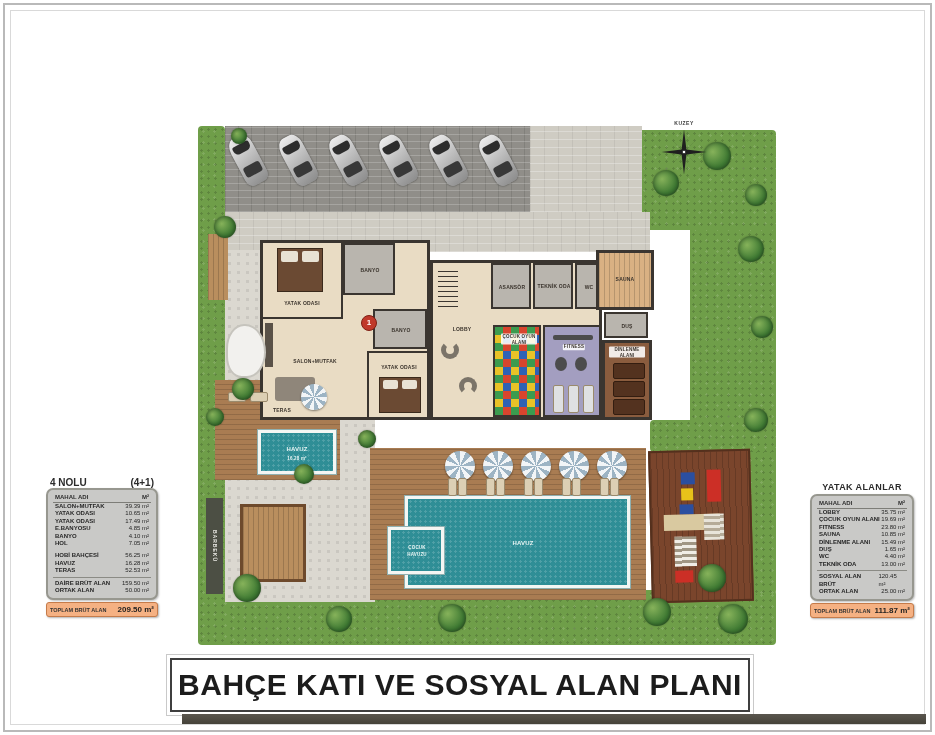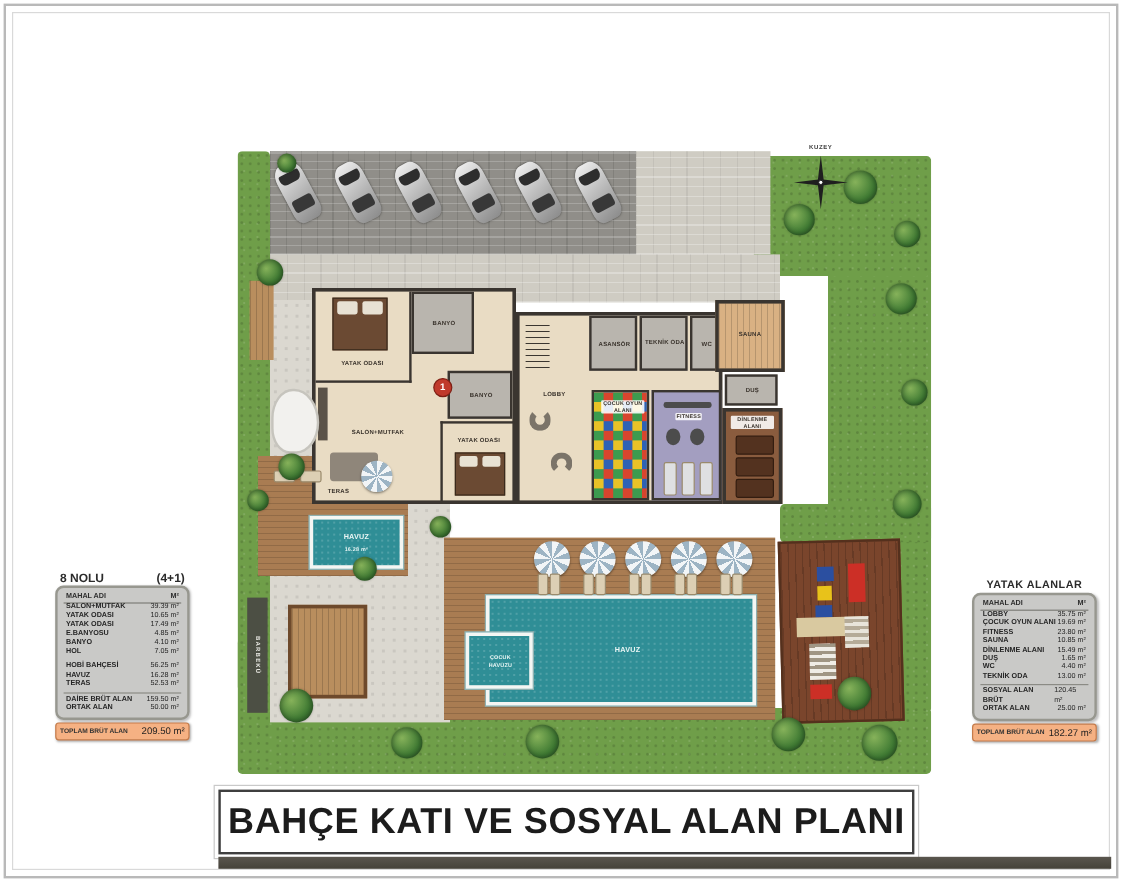--- a/index.html
+++ b/index.html
@@ -44,21 +44,21 @@
   
   .legend-title{display:flex;justify-content:space-between;font-size:10px;font-weight:bold;color:#2b2b2b;padding:0 4px;}
   .legend-box{background:#c9c9c7;border:2px solid #97978f;border-radius:7px;padding:3px 5px 4px;box-shadow:1px 1px 2px rgba(0,0,0,.25);}
   .lg-header{display:flex;justify-content:space-between;font-size:6px;font-weight:bold;border-bottom:1px solid #7d7d78;padding:1px 2px 2px;color:#2d2d2d;}
   .lg-row{display:flex;justify-content:space-between;font-size:6px;line-height:7.4px;color:#262626;padding:0 2px;}
   .lg-row .nm{font-weight:bold;}
   .lg-sep{border-top:1px solid #8b8b85;margin:2px 0;}
   .lg-gap{height:5px;}
   .legend-total{margin-top:2px;background:#f5b183;border:1.5px solid #c57b4a;border-radius:3px;display:flex;justify-content:space-between;align-items:center;padding:2px 3px;box-shadow:1px 1px 2px rgba(0,0,0,.3);}
   .legend-total .nm{font-size:5.5px;font-weight:bold;color:#333;}
-  .legend-total .val{font-size:8px;font-weight:normal;color:#1f1f1f;}
+  .legend-total .val{font-size:8px;font-weight:bold;color:#1f1f1f;}
   
   .title-box{border:2px solid #3f3f3f;box-shadow:0 0 0 3px #ffffff,0 0 0 4px #c9c9c9;display:flex;align-items:center;justify-content:center;background:#fff;}
   .title-box span{font-size:30px;font-weight:600;letter-spacing:.5px;color:#1c1c1c;}
   .bottom-bar{background:linear-gradient(0deg,#454239,#5a564e);}
   .kuzey{font-size:5px;font-weight:bold;color:#3a3a3a;text-align:center;letter-spacing:.5px;}
 </style>
 </head>
 <body>
 
 <div class="abs frame1"></div>
@@ -231,21 +231,21 @@
       <polygon points="44,16 32,28 16,44 28,32" fill="#1f1f1f"></polygon>
       <polygon points="16,16 28,28 44,44 32,32" fill="#1f1f1f"></polygon>
       <circle cx="30" cy="30" r="2.2" fill="#ffffff" stroke="#1f1f1f"></circle>
     </svg>
   </div>
 
 </div>
 
 <div class="abs" style="left:46px;top:477px;width:112px;">
   <div class="legend-title">
-    <span>8  NOLU</span>
+    <span>4  NOLU</span>
     <span>(4+1)</span>
   </div>
   <div class="legend-box">
     <div class="lg-header">
       <span>MAHAL ADI</span>
       <span>M²</span>
     </div>
     <div class="lg-row">
         <span class="nm">SALON+MUTFAK</span>
         <span>39.39 m²</span>
@@ -345,20 +345,20 @@
         <span class="nm">SOSYAL ALAN BRÜT</span>
         <span>120.45 m²</span>
       </div>
     <div class="lg-row">
         <span class="nm">ORTAK ALAN</span>
         <span>25.00 m²</span>
       </div>
   </div>
   <div class="legend-total">
     <span class="nm">TOPLAM BRÜT ALAN</span>
-    <span class="val">182.27 m²</span>
+    <span class="val">111.87 m²</span>
   </div>
 </div>
 
-<div class="abs title-box" style="left:182px;top:658px;width:576px;height:50px;">
+<div class="abs title-box" style="left:170px;top:658px;width:576px;height:50px;">
   <span>BAHÇE KATI VE SOSYAL ALAN PLANI</span>
 </div>
 <div class="abs bottom-bar" style="left:182px;top:714px;width:744px;height:10px;"></div>
 
 </body></html>

